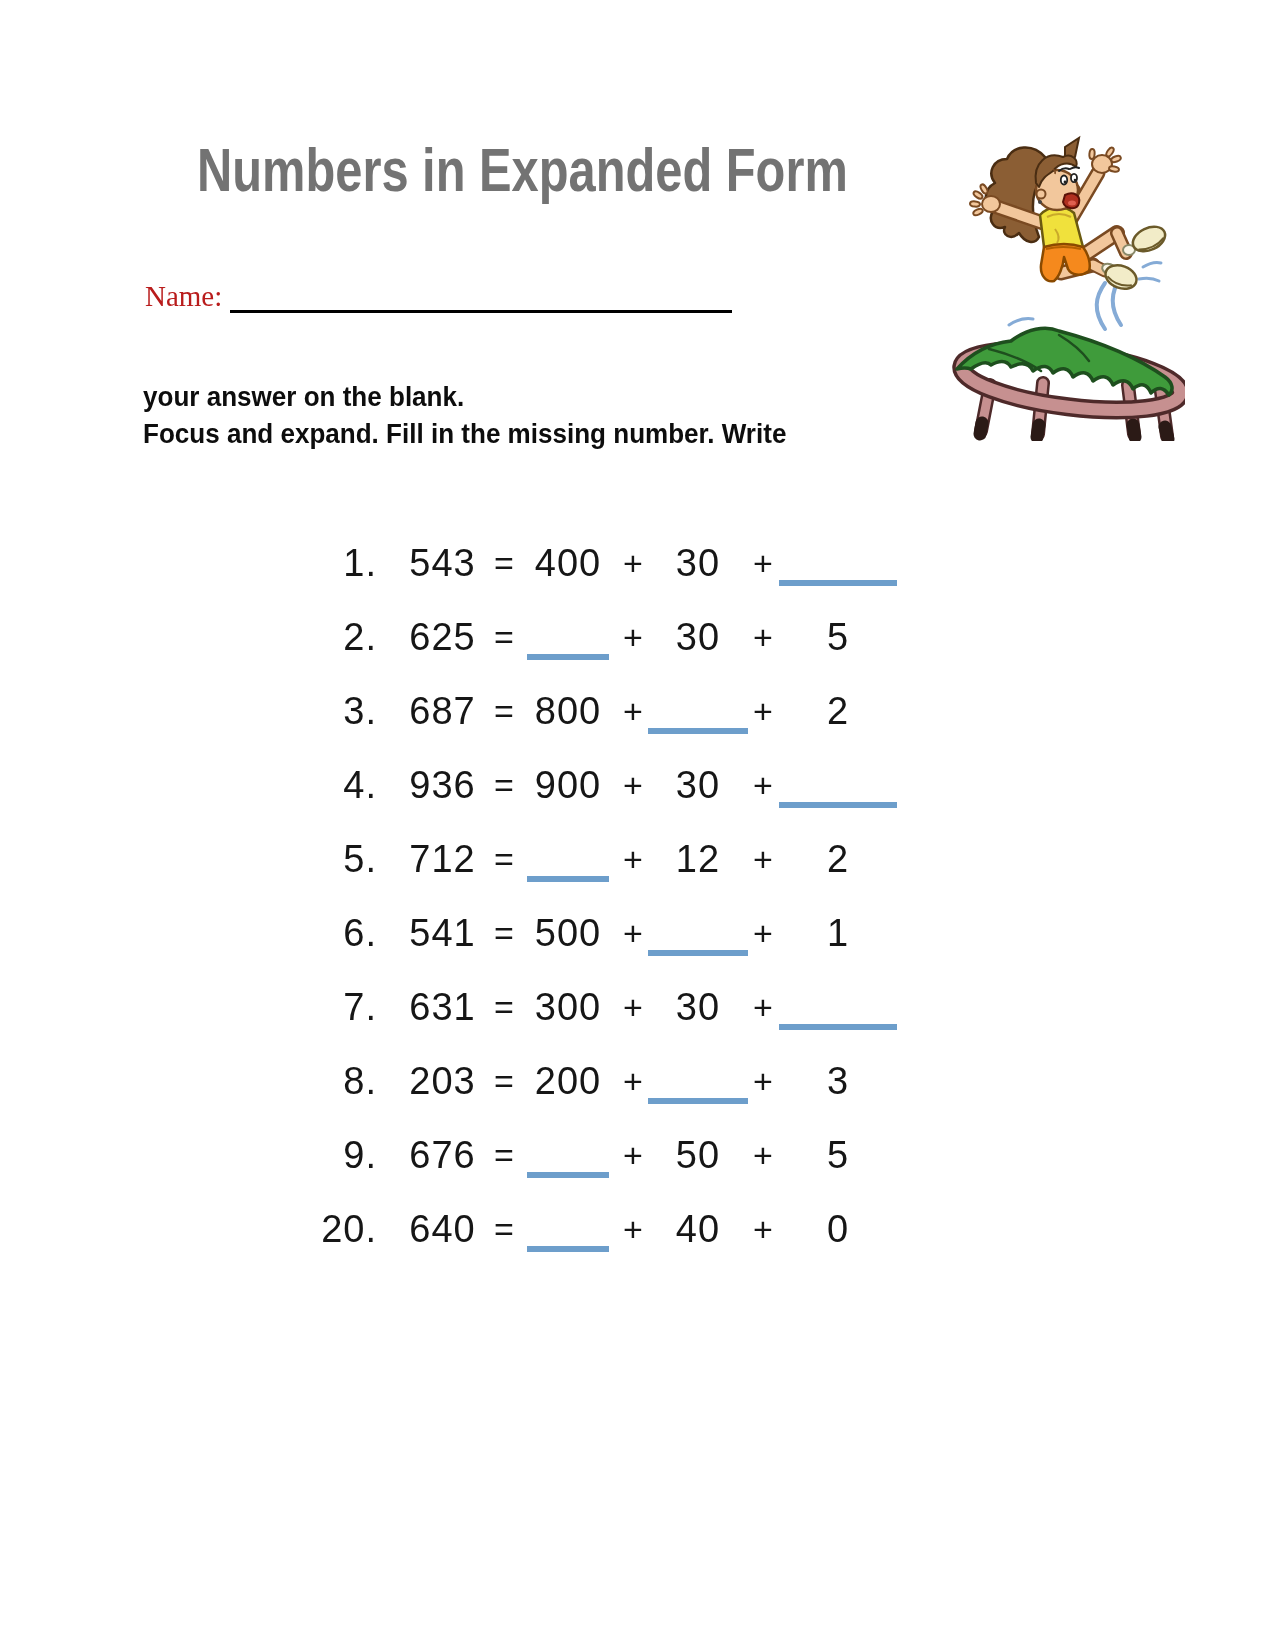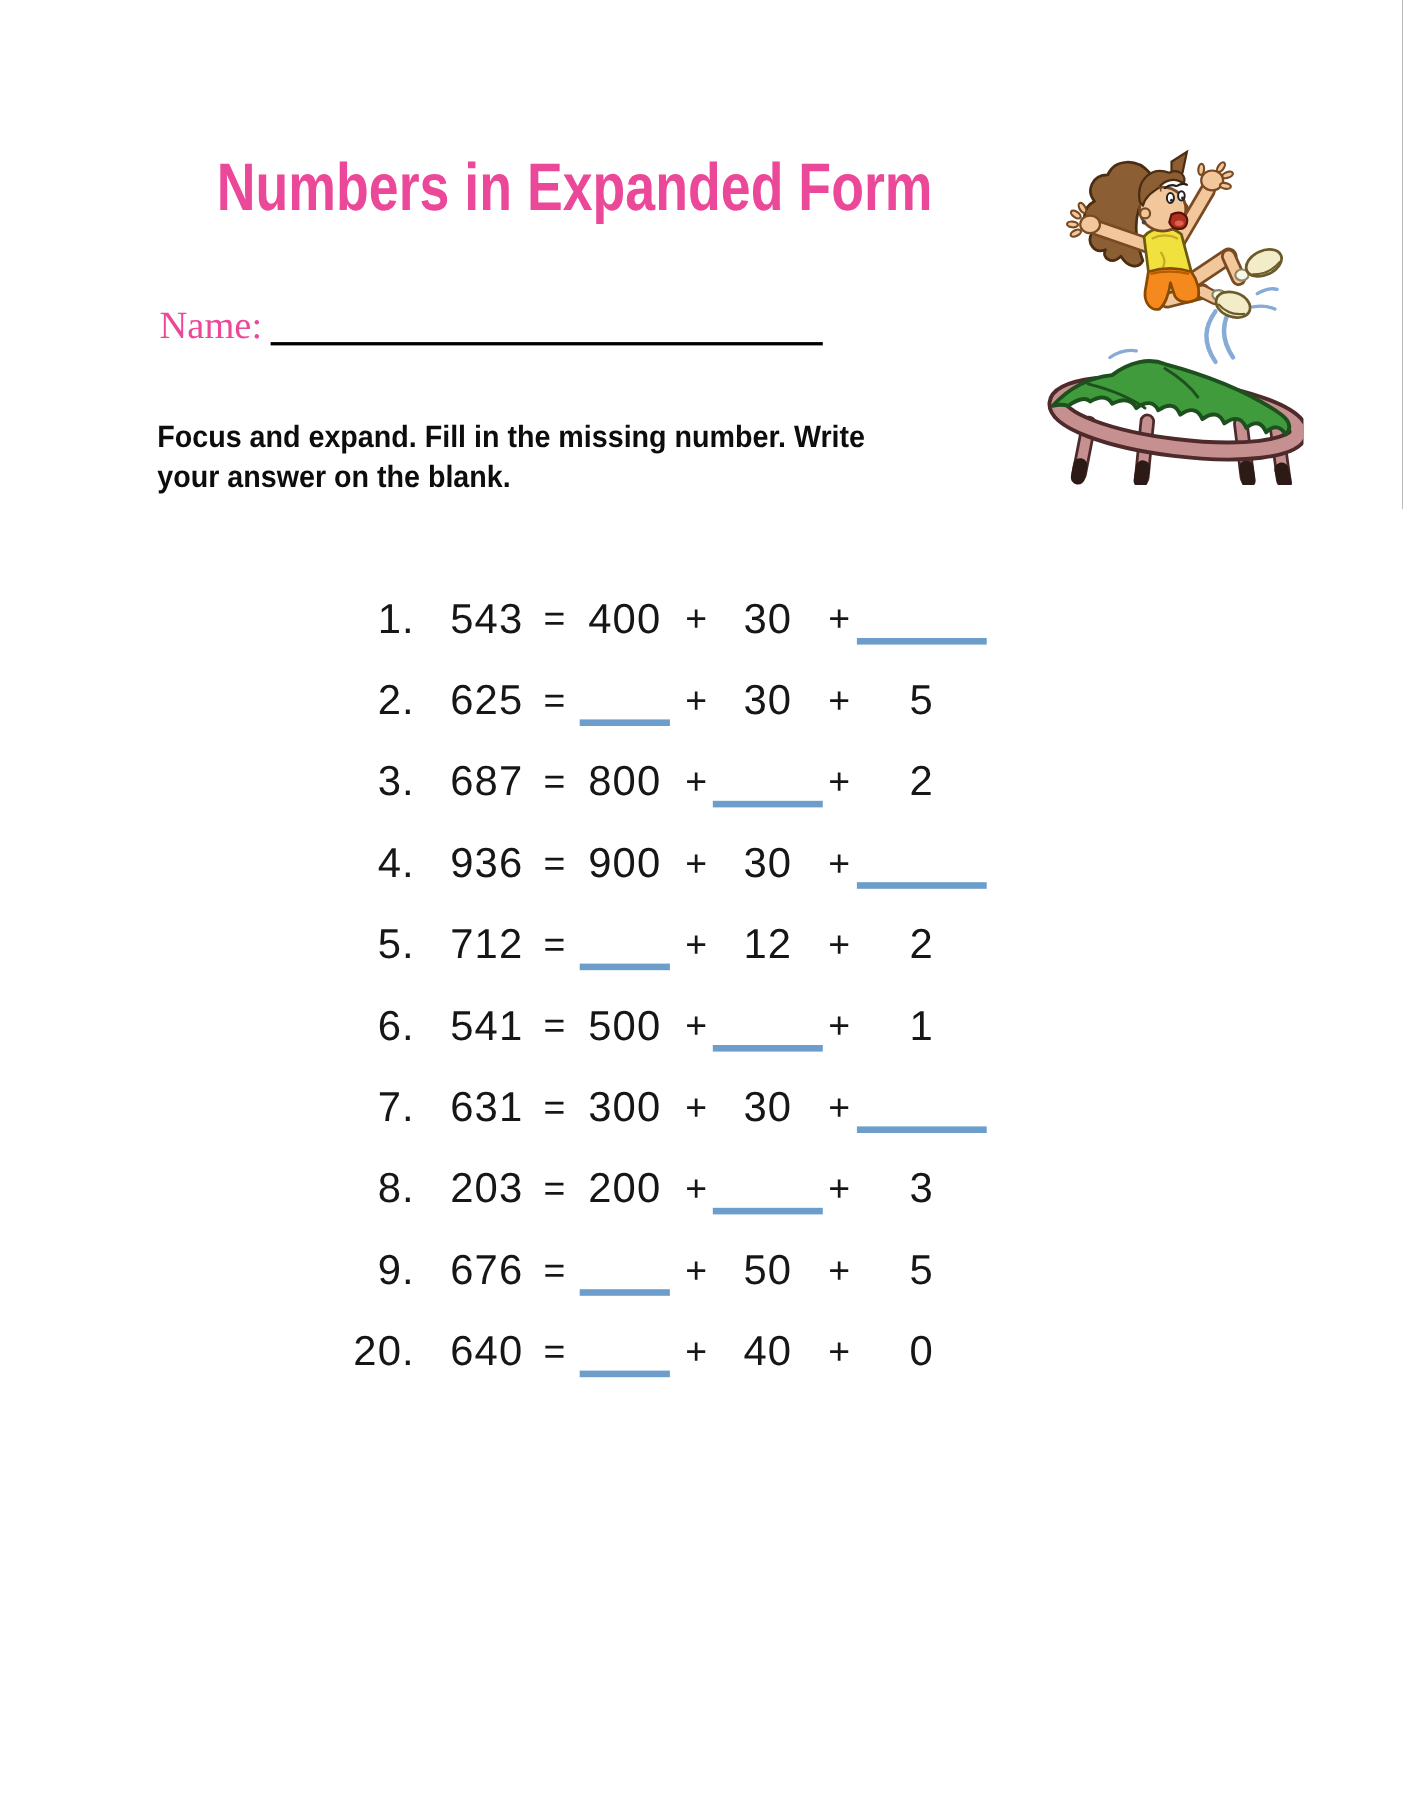--- a/index.html
+++ b/index.html
@@ -8,29 +8,29 @@
     width:1275px;height:1650px;
     margin:0 auto;
     background:#ffffff;
     font-family:"Liberation Sans", sans-serif;
     color:var(--text,#1A1A1A);
     overflow:hidden;
   }
   
   .title{
     position:absolute;left:197px;top:138px;margin:0;
-    font-size:61px;font-weight:bold;line-height:1.05;color:#ec4899;
+    font-size:61px;font-weight:bold;line-height:1.05;color:#737373;
     white-space:nowrap;
     text-decoration:underline;
   }
   .squeeze{display:inline-block;transform:scaleX(0.80);transform-origin:left center;}
   
   .clipart{position:absolute;left:893px;top:133px;width:292px;height:308px;}
   
-  .name-row{position:absolute;left:145px;top:276px;font-family:"Liberation Serif",serif;font-size:35px;color:#ec4899;white-space:nowrap;}
+  .name-row{position:absolute;left:145px;top:276px;font-family:"Liberation Serif",serif;font-size:29px;color:#b91c1c;white-space:nowrap;}
   .name-line{display:inline-block;width:502px;height:34px;border-bottom:3px solid var(--name-line,#000);margin-left:8px;vertical-align:-7px;}
   
   .instructions{position:absolute;left:143px;top:378px;font-weight:bold;font-size:28px;line-height:37px;color:#0d0d0d;white-space:nowrap;}
   .squeeze93{display:inline-block;transform:scaleX(0.93);transform-origin:left center;}
   
   .problems{position:absolute;left:305px;top:526px;width:720px;}
   .prow{display:flex;align-items:center;height:74px;font-size:38px;letter-spacing:1px;color:#161616;}
   .c{display:flex;align-items:center;justify-content:center;height:100%;}
   .num{width:72px;justify-content:flex-end;}
   .val{width:95px;margin-left:18px;}
@@ -192,22 +192,22 @@
         <circle cx="147" cy="69" r="2" fill="#444444"></circle>
       </g>
     </g>
   </svg>
 
   <div class="name-row">
     <span>Name:</span><span class="name-line"></span>
   </div>
 
   <div class="instructions">
+    <div><span class="squeeze93">your answer on the blank.</span></div>
     <div><span class="squeeze93">Focus and expand. Fill in the missing number. Write</span></div>
-    <div><span class="squeeze93">your answer on the blank.</span></div>
   </div>
 
   <div class="problems" id="problems">
     <div class="prow">
       <div class="c num">1.</div>
       <div class="c val">543</div>
       <div class="c eq op">=</div>
       <div class="c t1 t">400</div>
       <div class="c p1 op">+</div>
       <div class="c t2 t">30</div>

